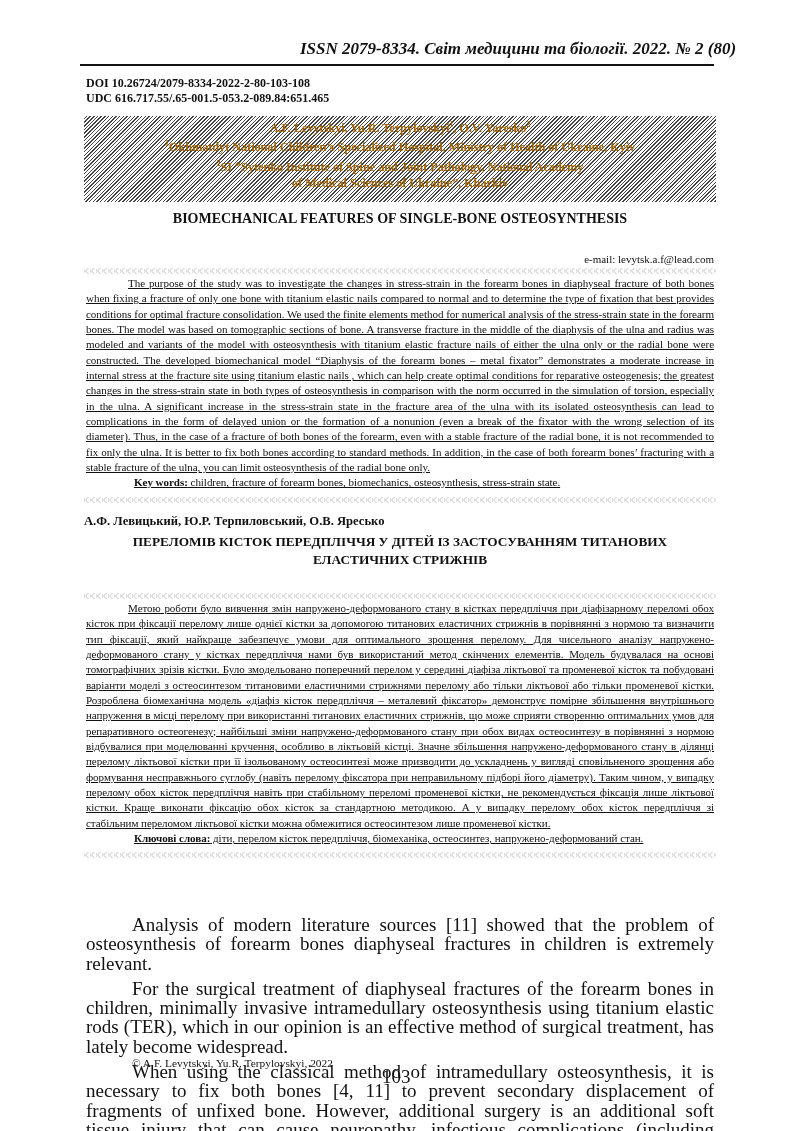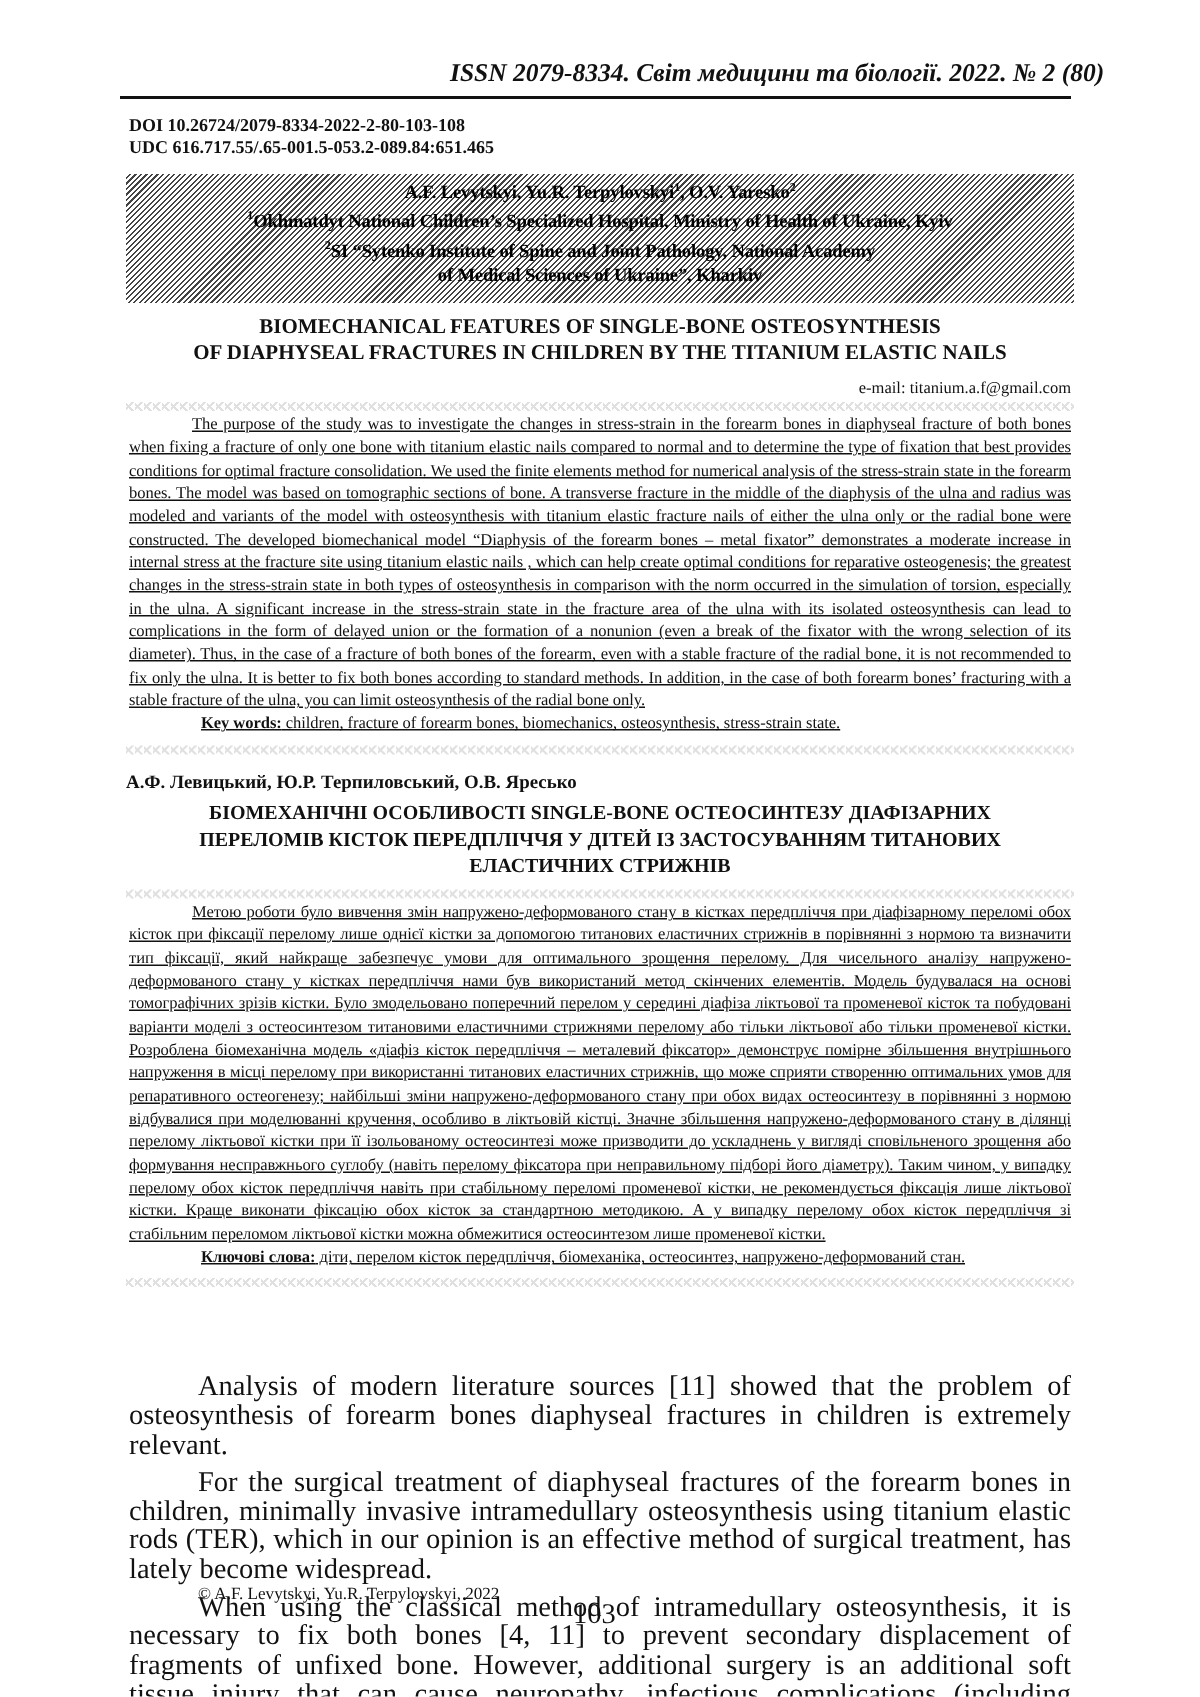--- a/index.html
+++ b/index.html
@@ -18,21 +18,21 @@
     .ids {
       position: absolute; left: 86px; top: 76px; font-size: 12px; font-weight: bold; line-height: 14.5px;
     }
     .hatch {
       position: absolute; left: 84px; top: 116px; width: 632px; height: 86px;
       background: repeating-linear-gradient(135deg, #ffffff 0px, #ffffff 1.6px, #444 1.6px, #444 2.6px);
     }
     .affil {
       position: absolute; left: 84px; top: 117px; width: 632px;
       text-align: center; font-size: 12.4px; font-weight: bold; line-height: 16.3px;
-      color: #000000; letter-spacing: -0.1px;
+      color: #a16207; letter-spacing: -0.1px;
     }
     .affil sup { font-size: 8px; }
     .title-en {
       position: absolute; left: 84px; top: 210px; width: 632px; text-align: center;
       font-size: 14px; font-weight: bold; line-height: 17px;
     }
     .email {
       position: absolute; right: 86px; top: 253px; font-size: 11px;
     }
     .wavy {
@@ -83,37 +83,35 @@
 <div class="hatch"></div>
 <div class="affil">
   <div><span>A.F. Levytskyi, Yu.R. Terpylovskyi</span><sup>1</sup><span>, O.V. Yaresko</span><sup>2</sup></div>
   <div><sup>1</sup><span>Okhmatdyt National Children’s Specialized Hospital, Ministry of Health of Ukraine, Kyiv</span></div>
   <div><sup>2</sup><span>SI “Sytenko Institute of Spine and Joint Pathology, National Academy</span></div>
   <div>of Medical Sciences of Ukraine”, Kharkiv</div>
 </div>
 
 <div class="title-en">
   <div>BIOMECHANICAL FEATURES OF SINGLE-BONE OSTEOSYNTHESIS</div>
-  <div>OF DIAPHYSEAL FRACTURES IN CHILDREN BY THE TITANIUM ELASTIC NAILS</div>
 </div>
 
-<div class="email">e-mail: titanium.a.f@gmail.com</div>
+<div class="email">e-mail: levytsk.a.f@lead.com</div>
 
 <div class="wavy" style="top:268px;"></div>
 
 <div class="abstract" style="top:276px;">
   <p>The purpose of the study was to investigate the changes in stress-strain in the forearm bones in diaphyseal fracture of both bones when fixing a fracture of only one bone with titanium elastic nails compared to normal and to determine the type of fixation that best provides conditions for optimal fracture consolidation. We used the finite elements method for numerical analysis of the stress-strain state in the forearm bones. The model was based on tomographic sections of bone. A transverse fracture in the middle of the diaphysis of the ulna and radius was modeled and variants of the model with osteosynthesis with titanium elastic fracture nails of either the ulna only or the radial bone were constructed. The developed biomechanical model “Diaphysis of the forearm bones – metal fixator” demonstrates a moderate increase in internal stress at the fracture site using titanium elastic nails , which can help create optimal conditions for reparative osteogenesis; the greatest changes in the stress-strain state in both types of osteosynthesis in comparison with the norm occurred in the simulation of torsion, especially in the ulna. A significant increase in the stress-strain state in the fracture area of the ulna with its isolated osteosynthesis can lead to complications in the form of delayed union or the formation of a nonunion (even a break of the fixator with the wrong selection of its diameter). Thus, in the case of a fracture of both bones of the forearm, even with a stable fracture of the radial bone, it is not recommended to fix only the ulna. It is better to fix both bones according to standard methods. In addition, in the case of both forearm bones’ fracturing with a stable fracture of the ulna, you can limit osteosynthesis of the radial bone only.</p>
   <div class="kw"><b>Key words:</b><span> children, fracture of forearm bones, biomechanics, osteosynthesis, stress-strain state.</span></div>
 </div>
 
 <div class="wavy" style="top:497px;"></div>
 
 <div class="authors-ua">А.Ф. Левицький, Ю.Р. Терпиловський, О.В. Яресько</div>
 <div class="title-ua">
-  <div>БІОМЕХАНІЧНІ ОСОБЛИВОСТІ SINGLE-BONE ОСТЕОСИНТЕЗУ ДІАФІЗАРНИХ</div>
   <div>ПЕРЕЛОМІВ КІСТОК ПЕРЕДПЛІЧЧЯ У ДІТЕЙ ІЗ ЗАСТОСУВАННЯМ ТИТАНОВИХ</div>
   <div>ЕЛАСТИЧНИХ СТРИЖНІВ</div>
 </div>
 
 <div class="wavy" style="top:593px;"></div>
 
 <div class="abstract" style="top:601px;">
   <p>Метою роботи було вивчення змін напружено-деформованого стану в кістках передпліччя при діафізарному переломі обох кісток при фіксації перелому лише однієї кістки за допомогою титанових еластичних стрижнів в порівнянні з нормою та визначити тип фіксації, який найкраще забезпечує умови для оптимального зрощення перелому. Для чисельного аналізу напружено-деформованого стану у кістках передпліччя нами був використаний метод скінчених елементів. Модель будувалася на основі томографічних зрізів кістки. Було змодельовано поперечний перелом у середині діафіза ліктьової та променевої кісток та побудовані варіанти моделі з остеосинтезом титановими еластичними стрижнями перелому або тільки ліктьової або тільки променевої кістки. Розроблена біомеханічна модель «діафіз кісток передпліччя – металевий фіксатор» демонструє помірне збільшення внутрішнього напруження в місці перелому при використанні титанових еластичних стрижнів, що може сприяти створенню оптимальних умов для репаративного остеогенезу; найбільші зміни напружено-деформованого стану при обох видах остеосинтезу в порівнянні з нормою відбувалися при моделюванні кручення, особливо в ліктьовій кістці. Значне збільшення напружено-деформованого стану в ділянці перелому ліктьової кістки при її ізольованому остеосинтезі може призводити до ускладнень у вигляді сповільненого зрощення або формування несправжнього суглобу (навіть перелому фіксатора при неправильному підборі його діаметру). Таким чином, у випадку перелому обох кісток передпліччя навіть при стабільному переломі променевої кістки, не рекомендується фіксація лише ліктьової кістки. Краще виконати фіксацію обох кісток за стандартною методикою. А у випадку перелому обох кісток передпліччя зі стабільним переломом ліктьової кістки можна обмежитися остеосинтезом лише променевої кістки.</p>
   <div class="kw"><b>Ключові слова:</b><span> діти, перелом кісток передпліччя, біомеханіка, остеосинтез, напружено-деформований стан.</span></div>
 </div>

